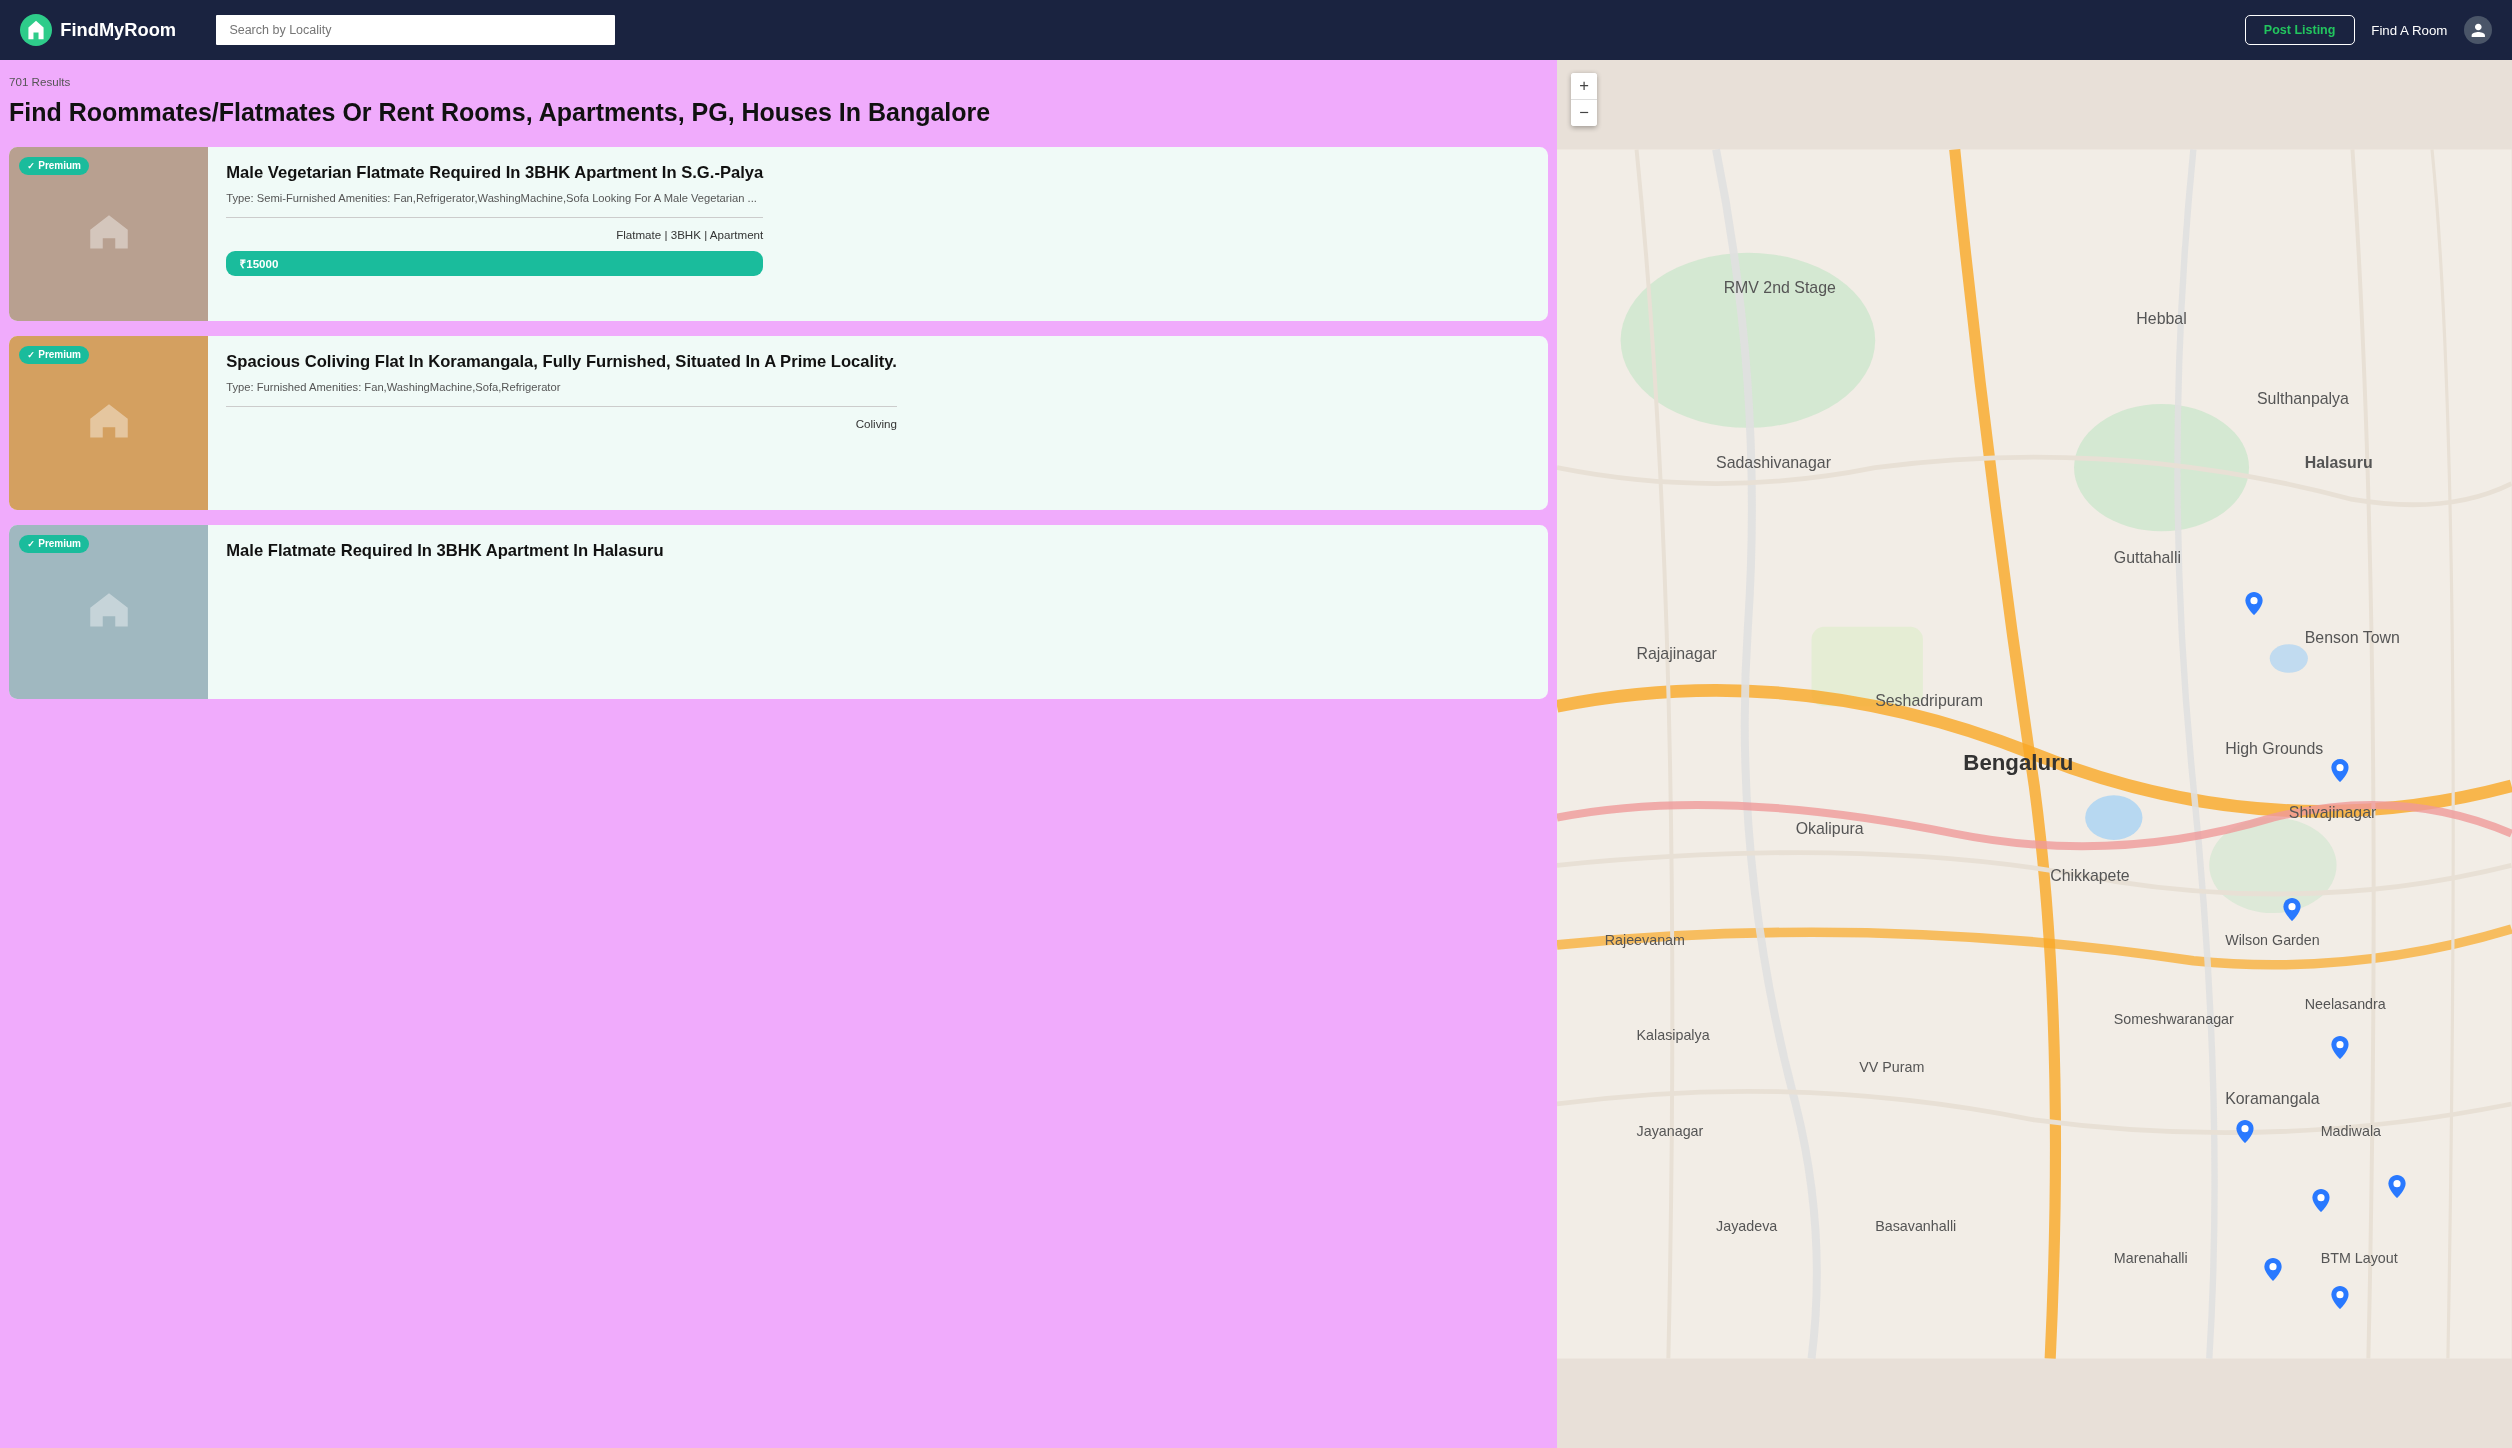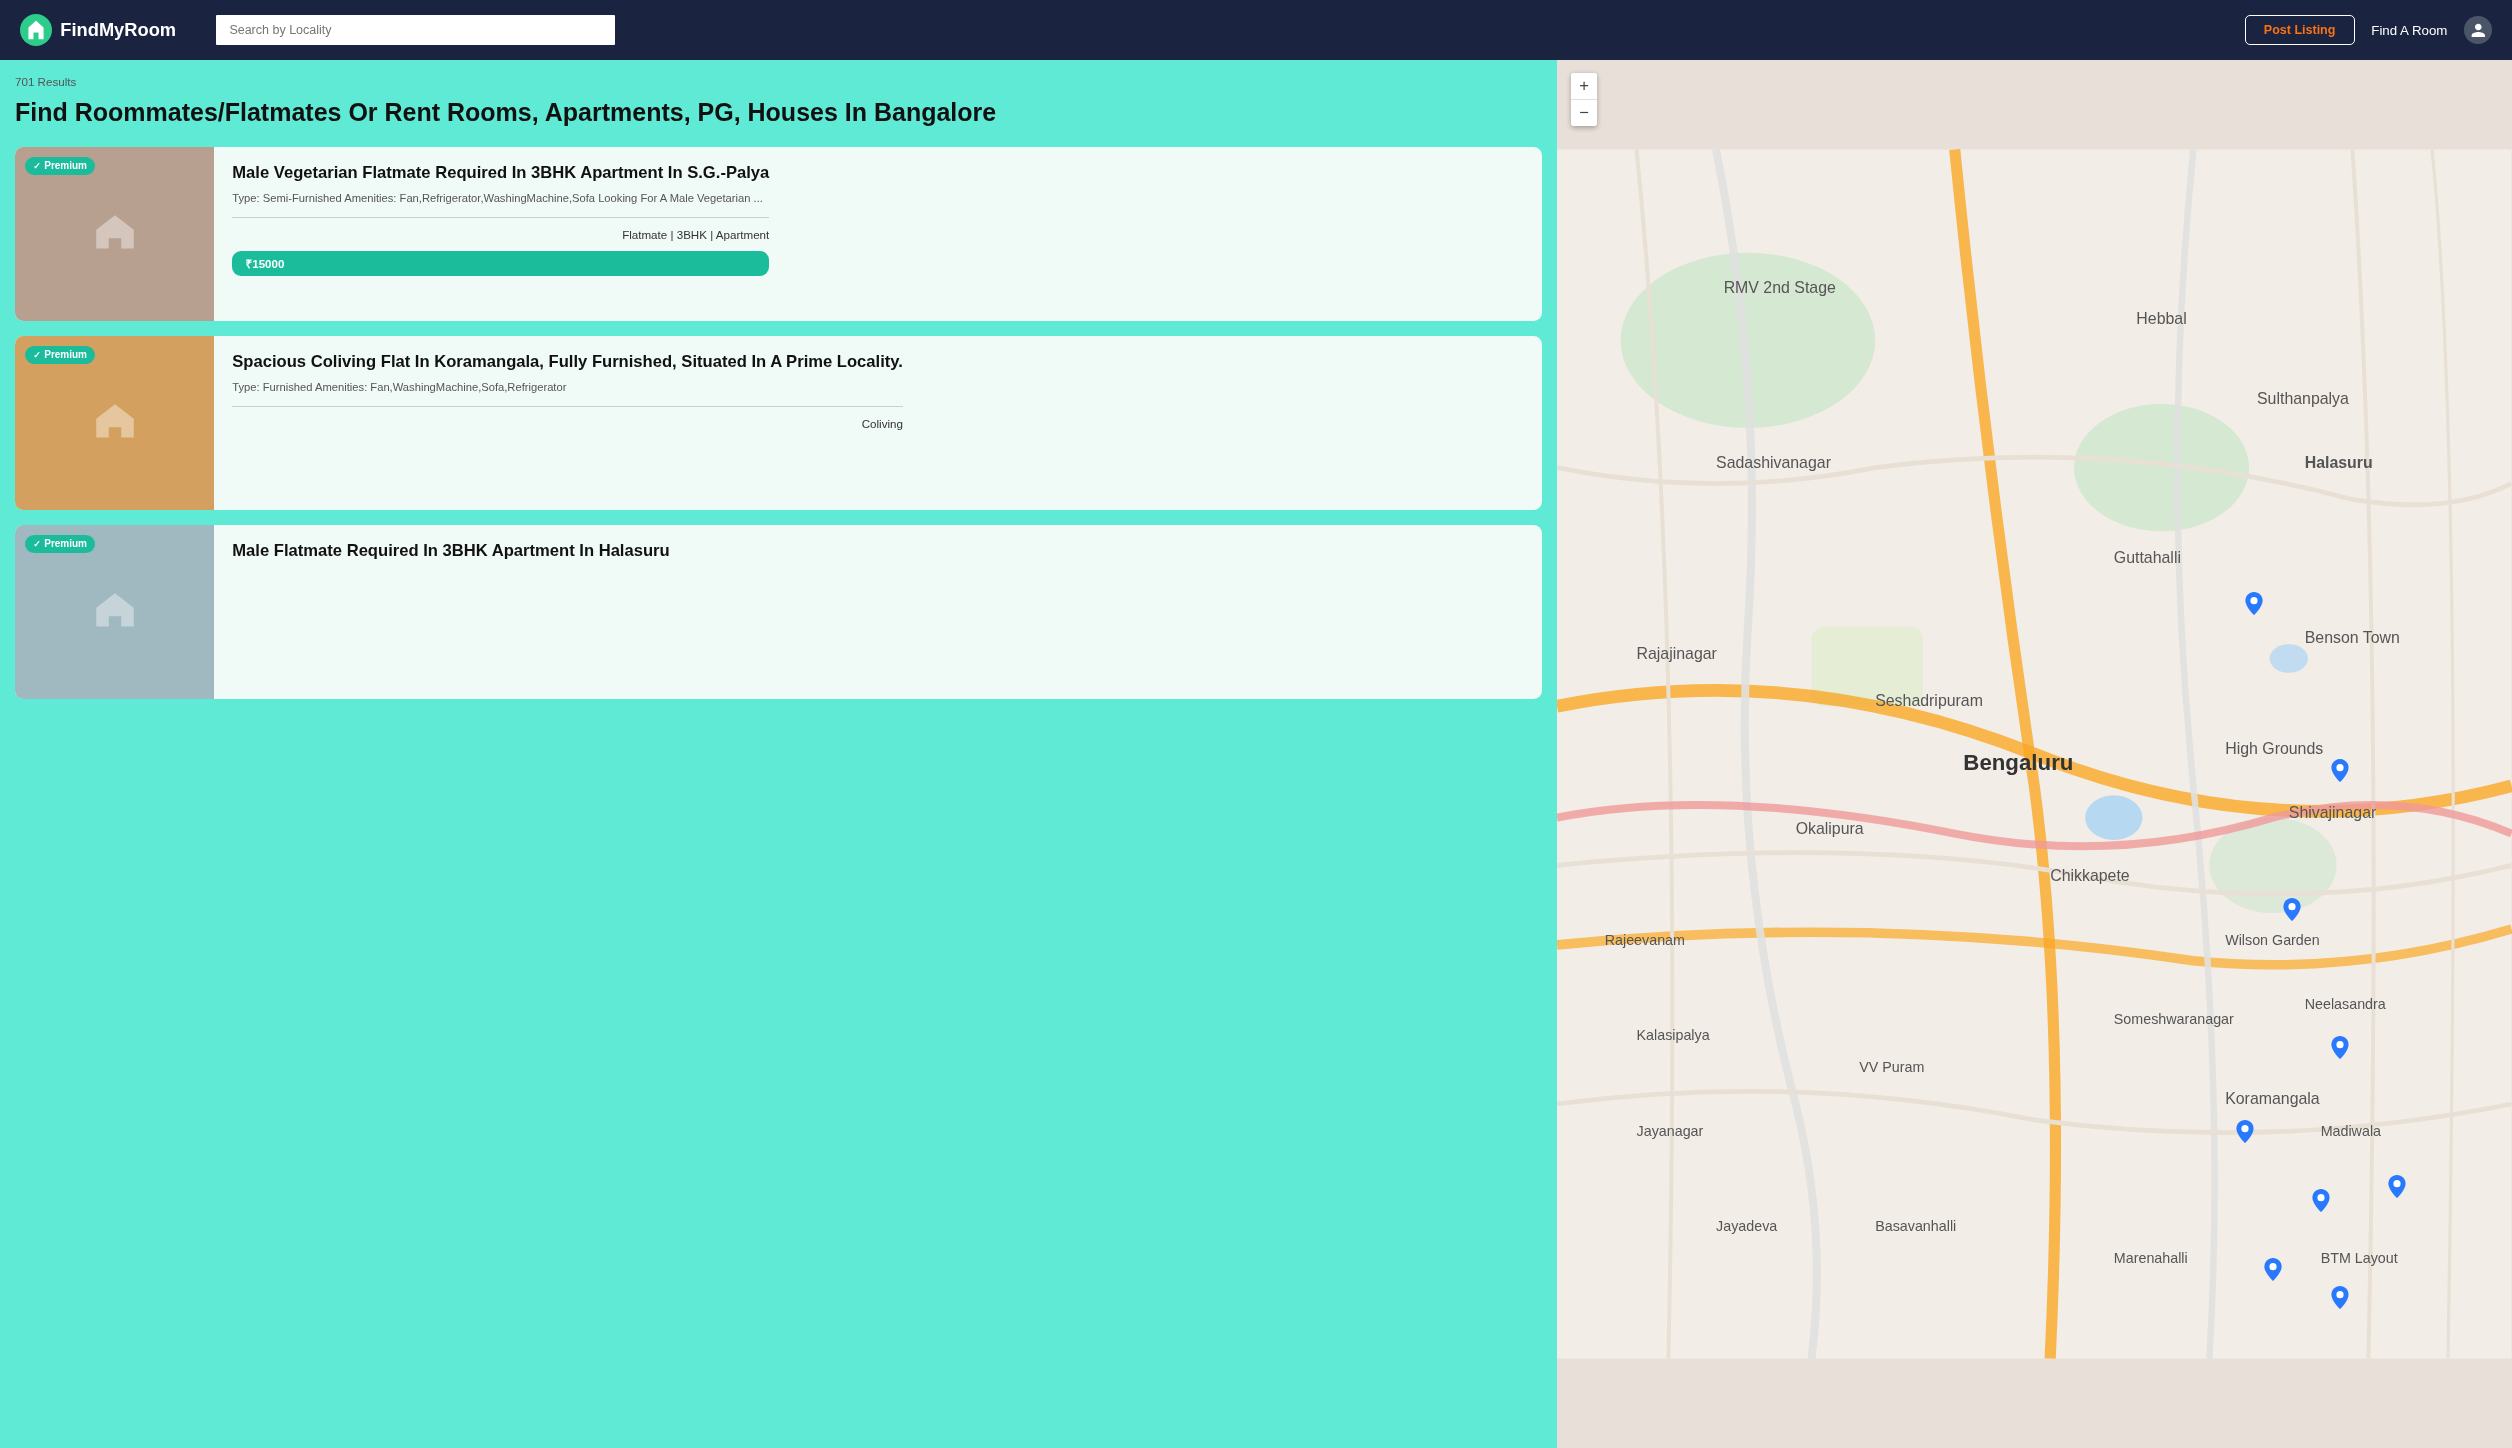--- a/index.html
+++ b/index.html
@@ -44,21 +44,21 @@
       color: #333;
     }
     .nav-right {
       margin-left: auto;
       display: flex;
       align-items: center;
       gap: 16.6px;
     }
     .btn-post {
       background: transparent;
-      color: #f97316;
+      color: #22c55e;
       border: 1.7px solid white;
       padding: 6.6px 18.3px;
       border-radius: 5px;
       font-size: 12.5px;
       font-weight: 600;
       cursor: pointer;
     }
     .nav-link {
       color: white;
       font-size: 13.3px;
@@ -81,22 +81,22 @@
     
     .main-layout {
       display: flex;
       height: calc(100vh - 60px);
     }
 
     
     .left-panel {
       width: 62%;
       overflow-y: auto;
-      background: #5eead4;
-      padding: 15px 15px;
+      background: #f0abfc;
+      padding: 15px 9px;
     }
     .results-count {
       font-size: 11.6px;
       color: #555;
       margin-bottom: 8.3px;
     }
     .page-heading {
       font-size: 25px;
       font-weight: 700;
       color: #111;

